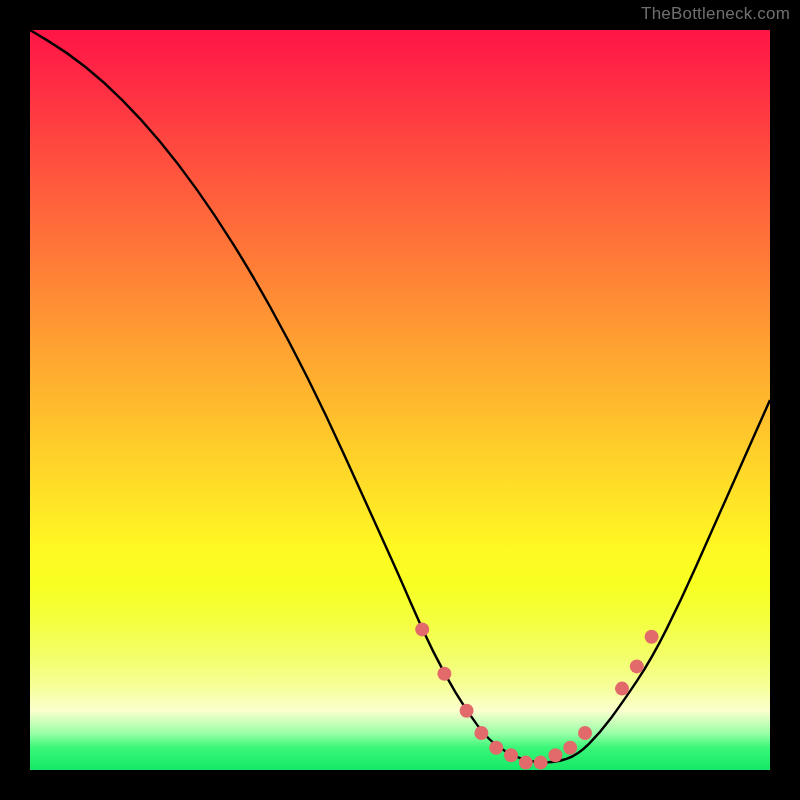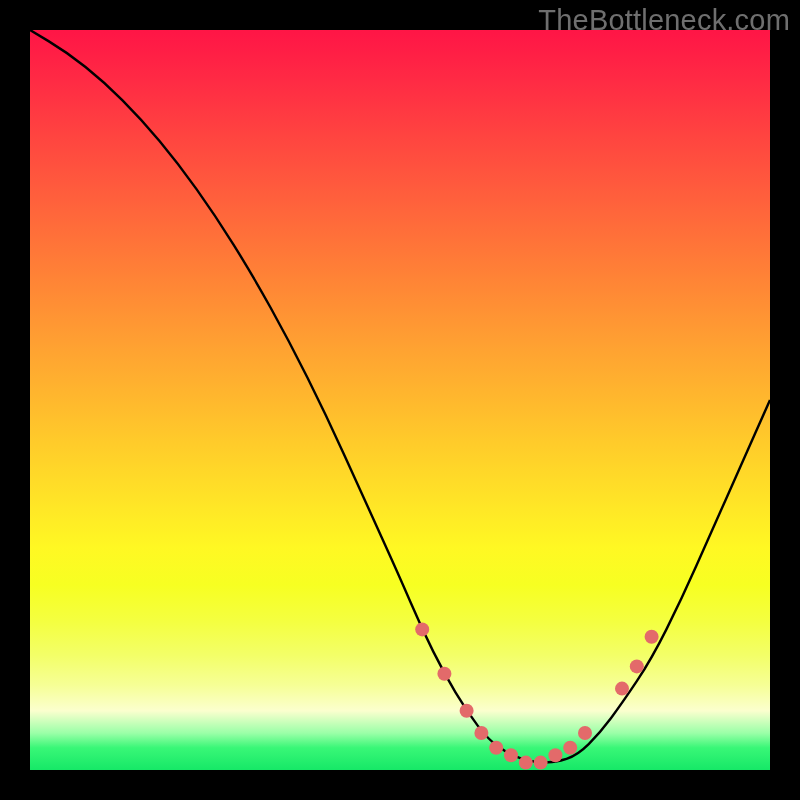--- a/index.html
+++ b/index.html
@@ -45,21 +45,21 @@
       #9bffa8 95%,
       #39f777 97%,
       #16e867 100%
     );
   }
   .watermark {
     position: absolute;
     top: 4px;
     right: 10px;
     color: #6f6f6f;
-    font-size: 29px;
+    font-size: 17px;
     font-weight: 400;
     letter-spacing: 0.2px;
     user-select: none;
   }
   svg.curve {
     position: absolute;
     left: 30px;
     top: 30px;
     width: 740px;
     height: 740px;

